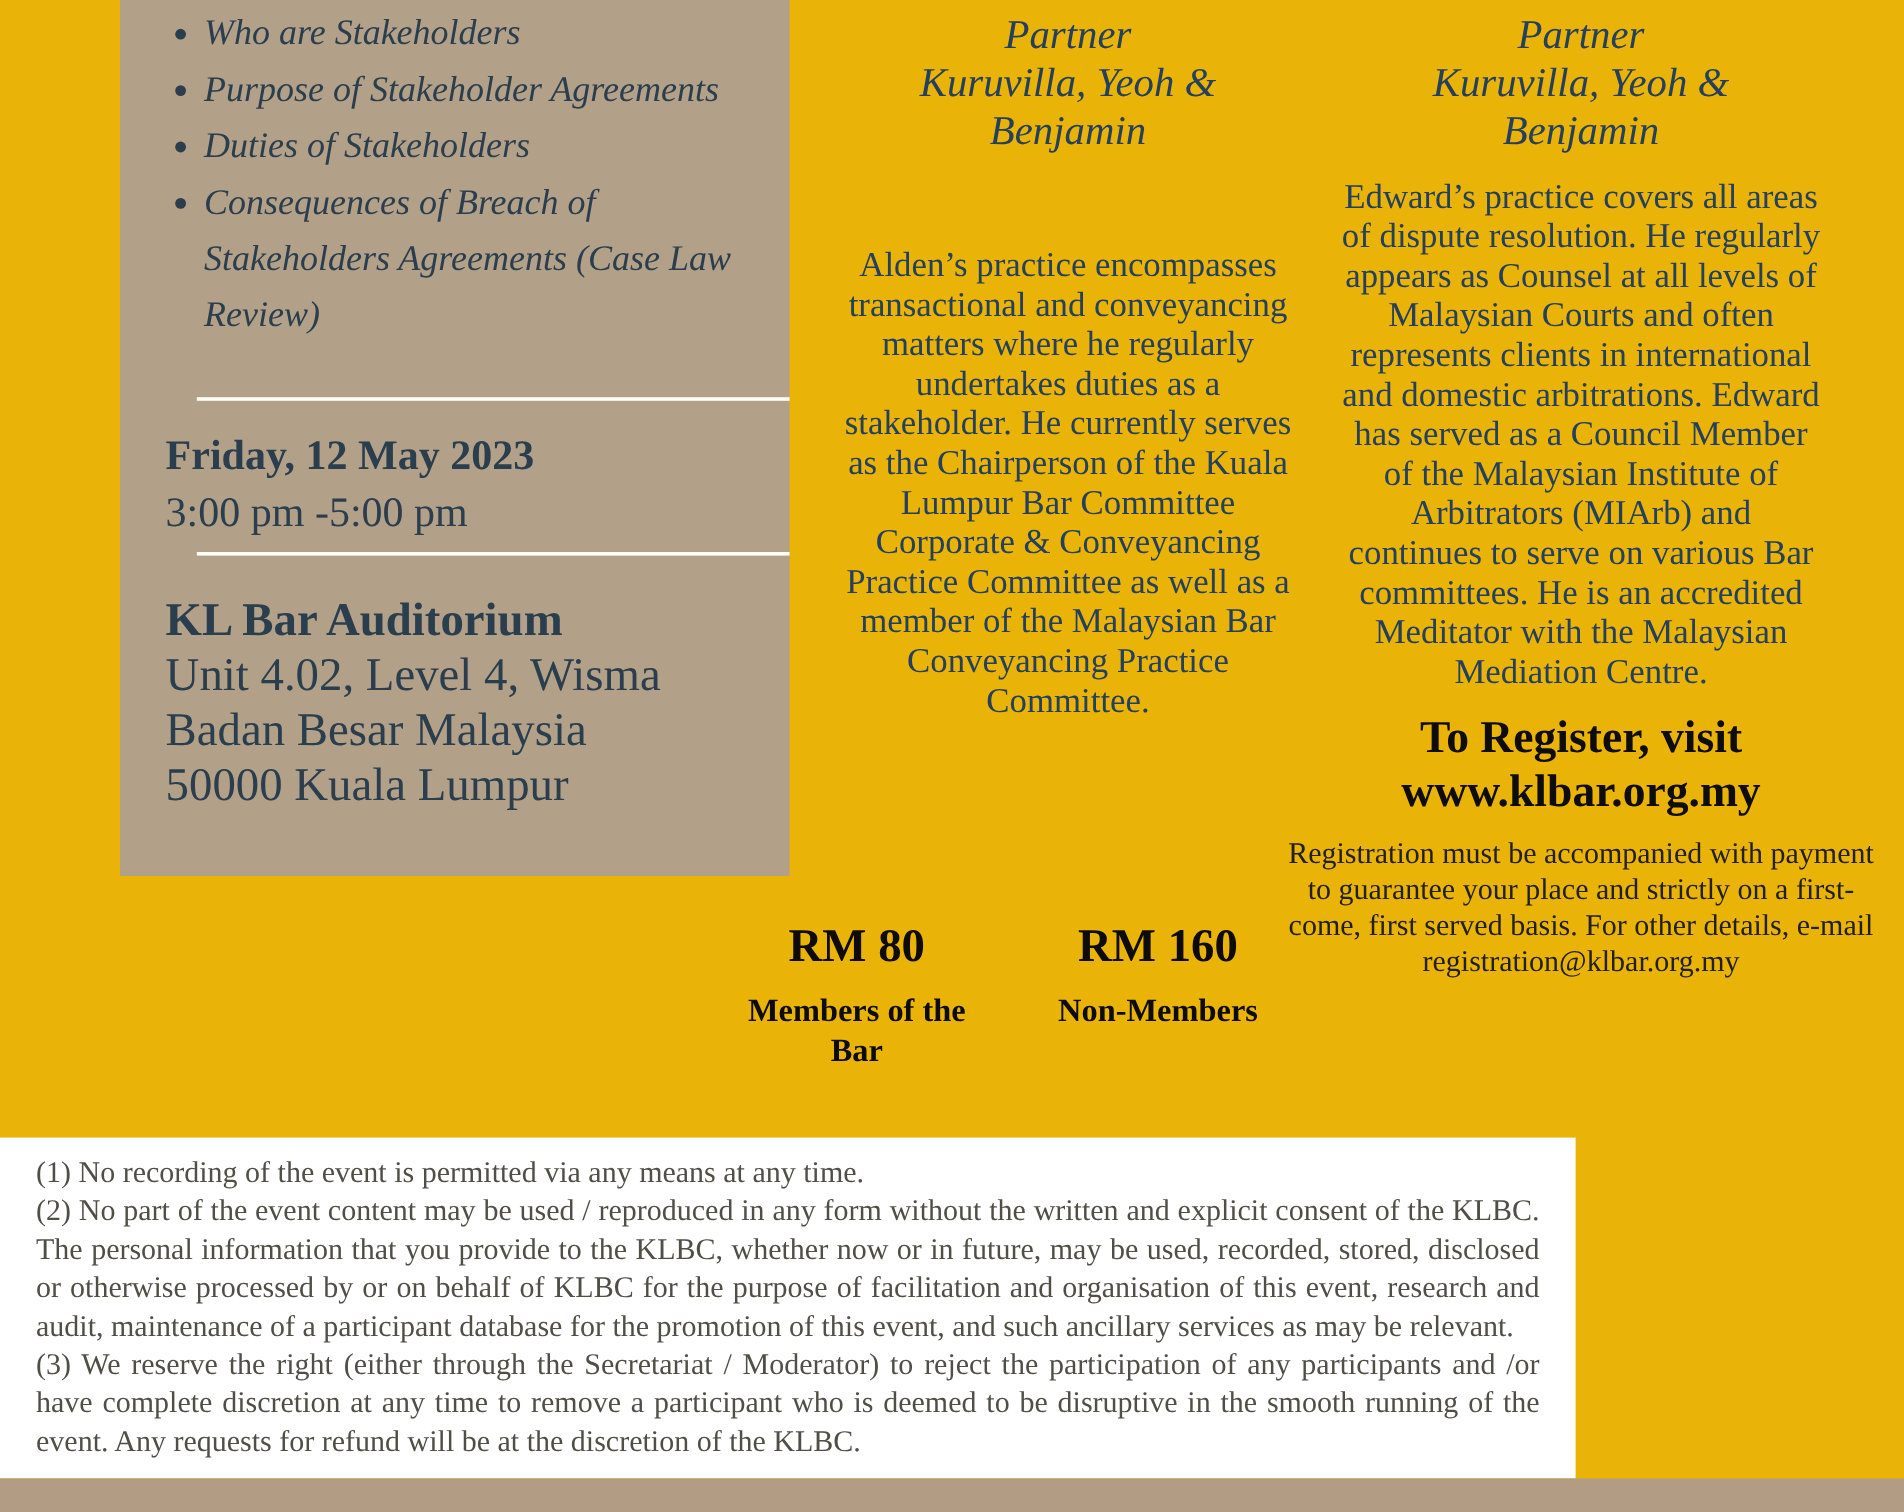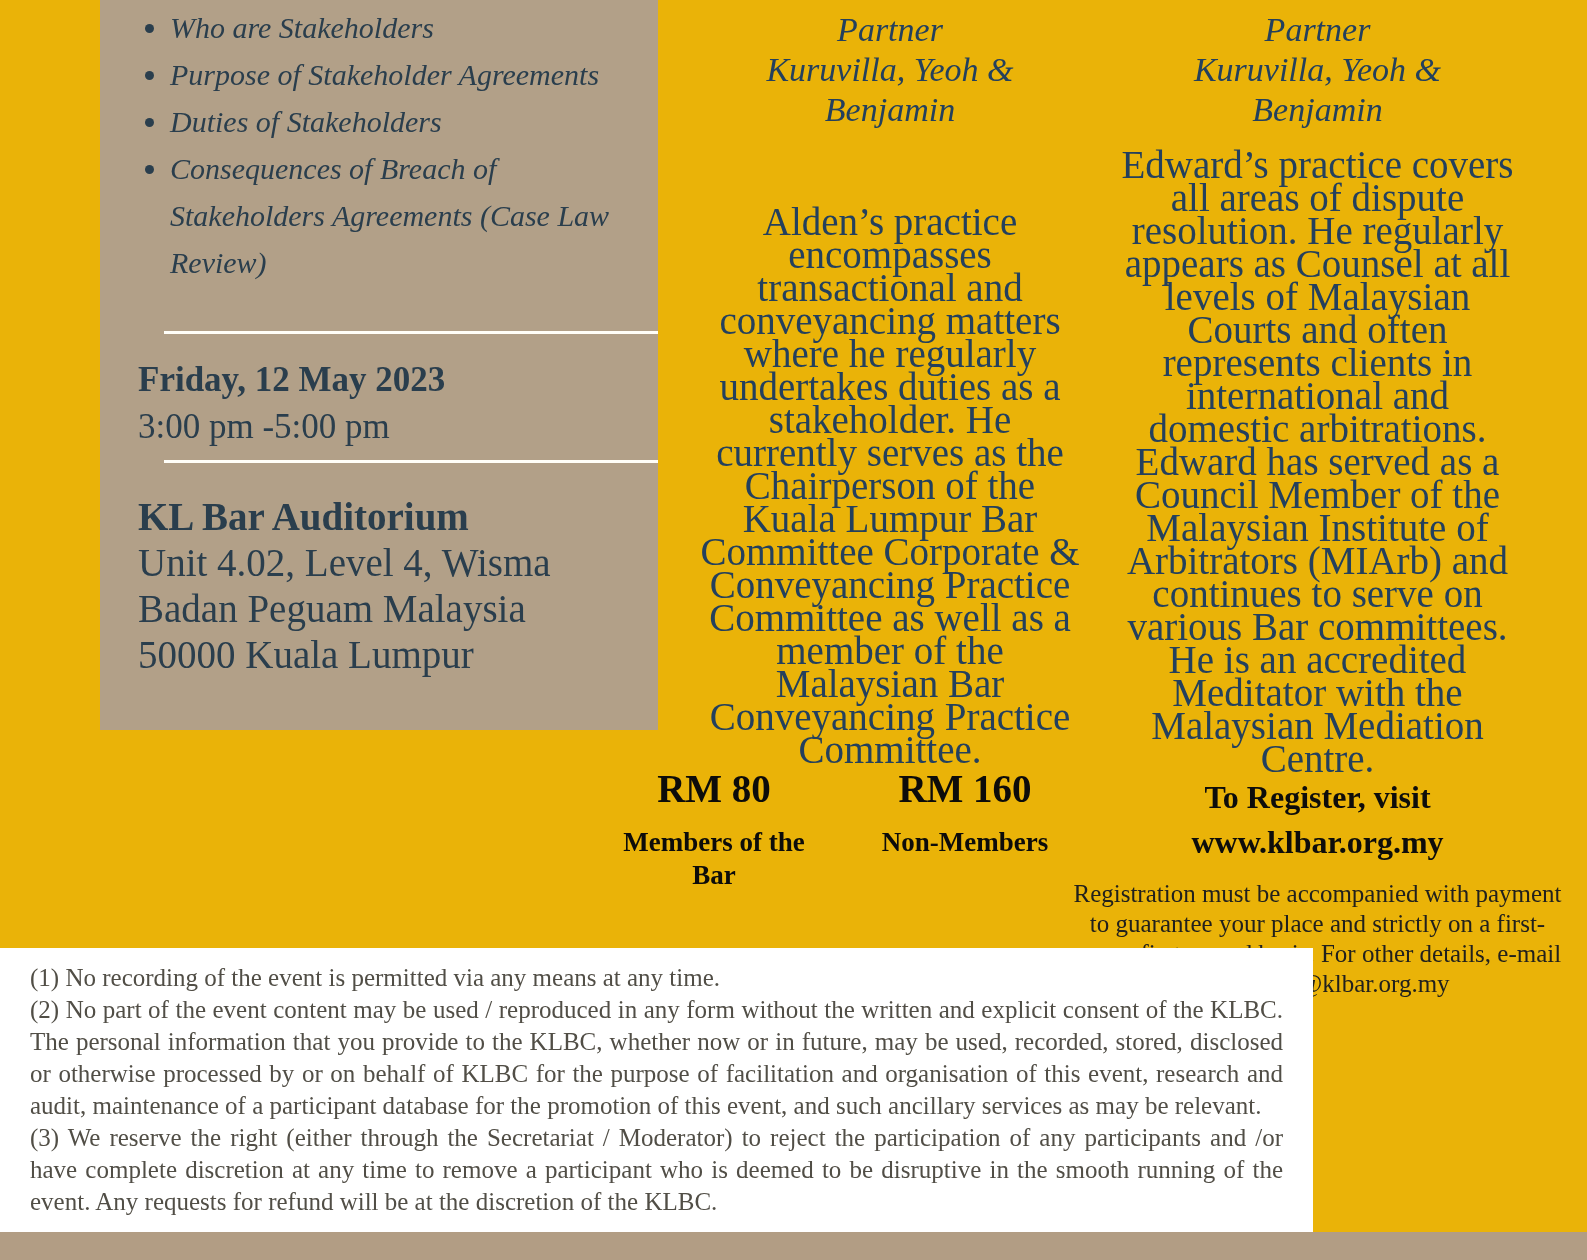--- a/index.html
+++ b/index.html
@@ -60,30 +60,30 @@
   .col { position: absolute; top: 0; text-align: center; color: #24405d; }
   .col-mid { left: 655px; width: 470px; }
   .col-right { left: 1060px; width: 515px; }
   .speaker-title {
     margin-top: 10px;
     font-style: italic;
     font-size: 34px;
     line-height: 40px;
   }
   .bio {
-    margin: 0 auto;
-    font-size: 39px;
+    margin: 16px auto;
+    font-size: 29px;
     line-height: 33px;
   }
   .bio-mid { margin-top: 75px; width: 390px; }
   .bio-right { margin-top: 18px; width: 400px; }
 
   .register {
     font-weight: bold;
-    font-size: 32px;
+    font-size: 38px;
     line-height: 45px;
     color: #0e0d0b;
   }
   .reg-details {
     margin: 14px auto 0 auto;
     width: 505px;
     font-size: 25px;
     line-height: 30px;
     color: #21201d;
   }
@@ -142,21 +142,21 @@
     <div class="schedule">
       <div class="bold">Friday, 12 May 2023</div>
       <div>3:00 pm -5:00 pm</div>
     </div>
 
     <div class="divider divider-2"></div>
 
     <div class="venue">
       <div class="bold">KL Bar Auditorium</div>
       <div>Unit 4.02, Level 4, Wisma</div>
-      <div>Badan Peguam Malaysia</div>
+      <div>Badan Besar Malaysia</div>
       <div>50000 Kuala Lumpur</div>
     </div>
   </div>
 
   <div class="col col-mid">
     <div class="speaker-title">
       <div>Partner</div>
       <div>Kuruvilla, Yeoh &amp;</div>
       <div>Benjamin</div>
     </div>

